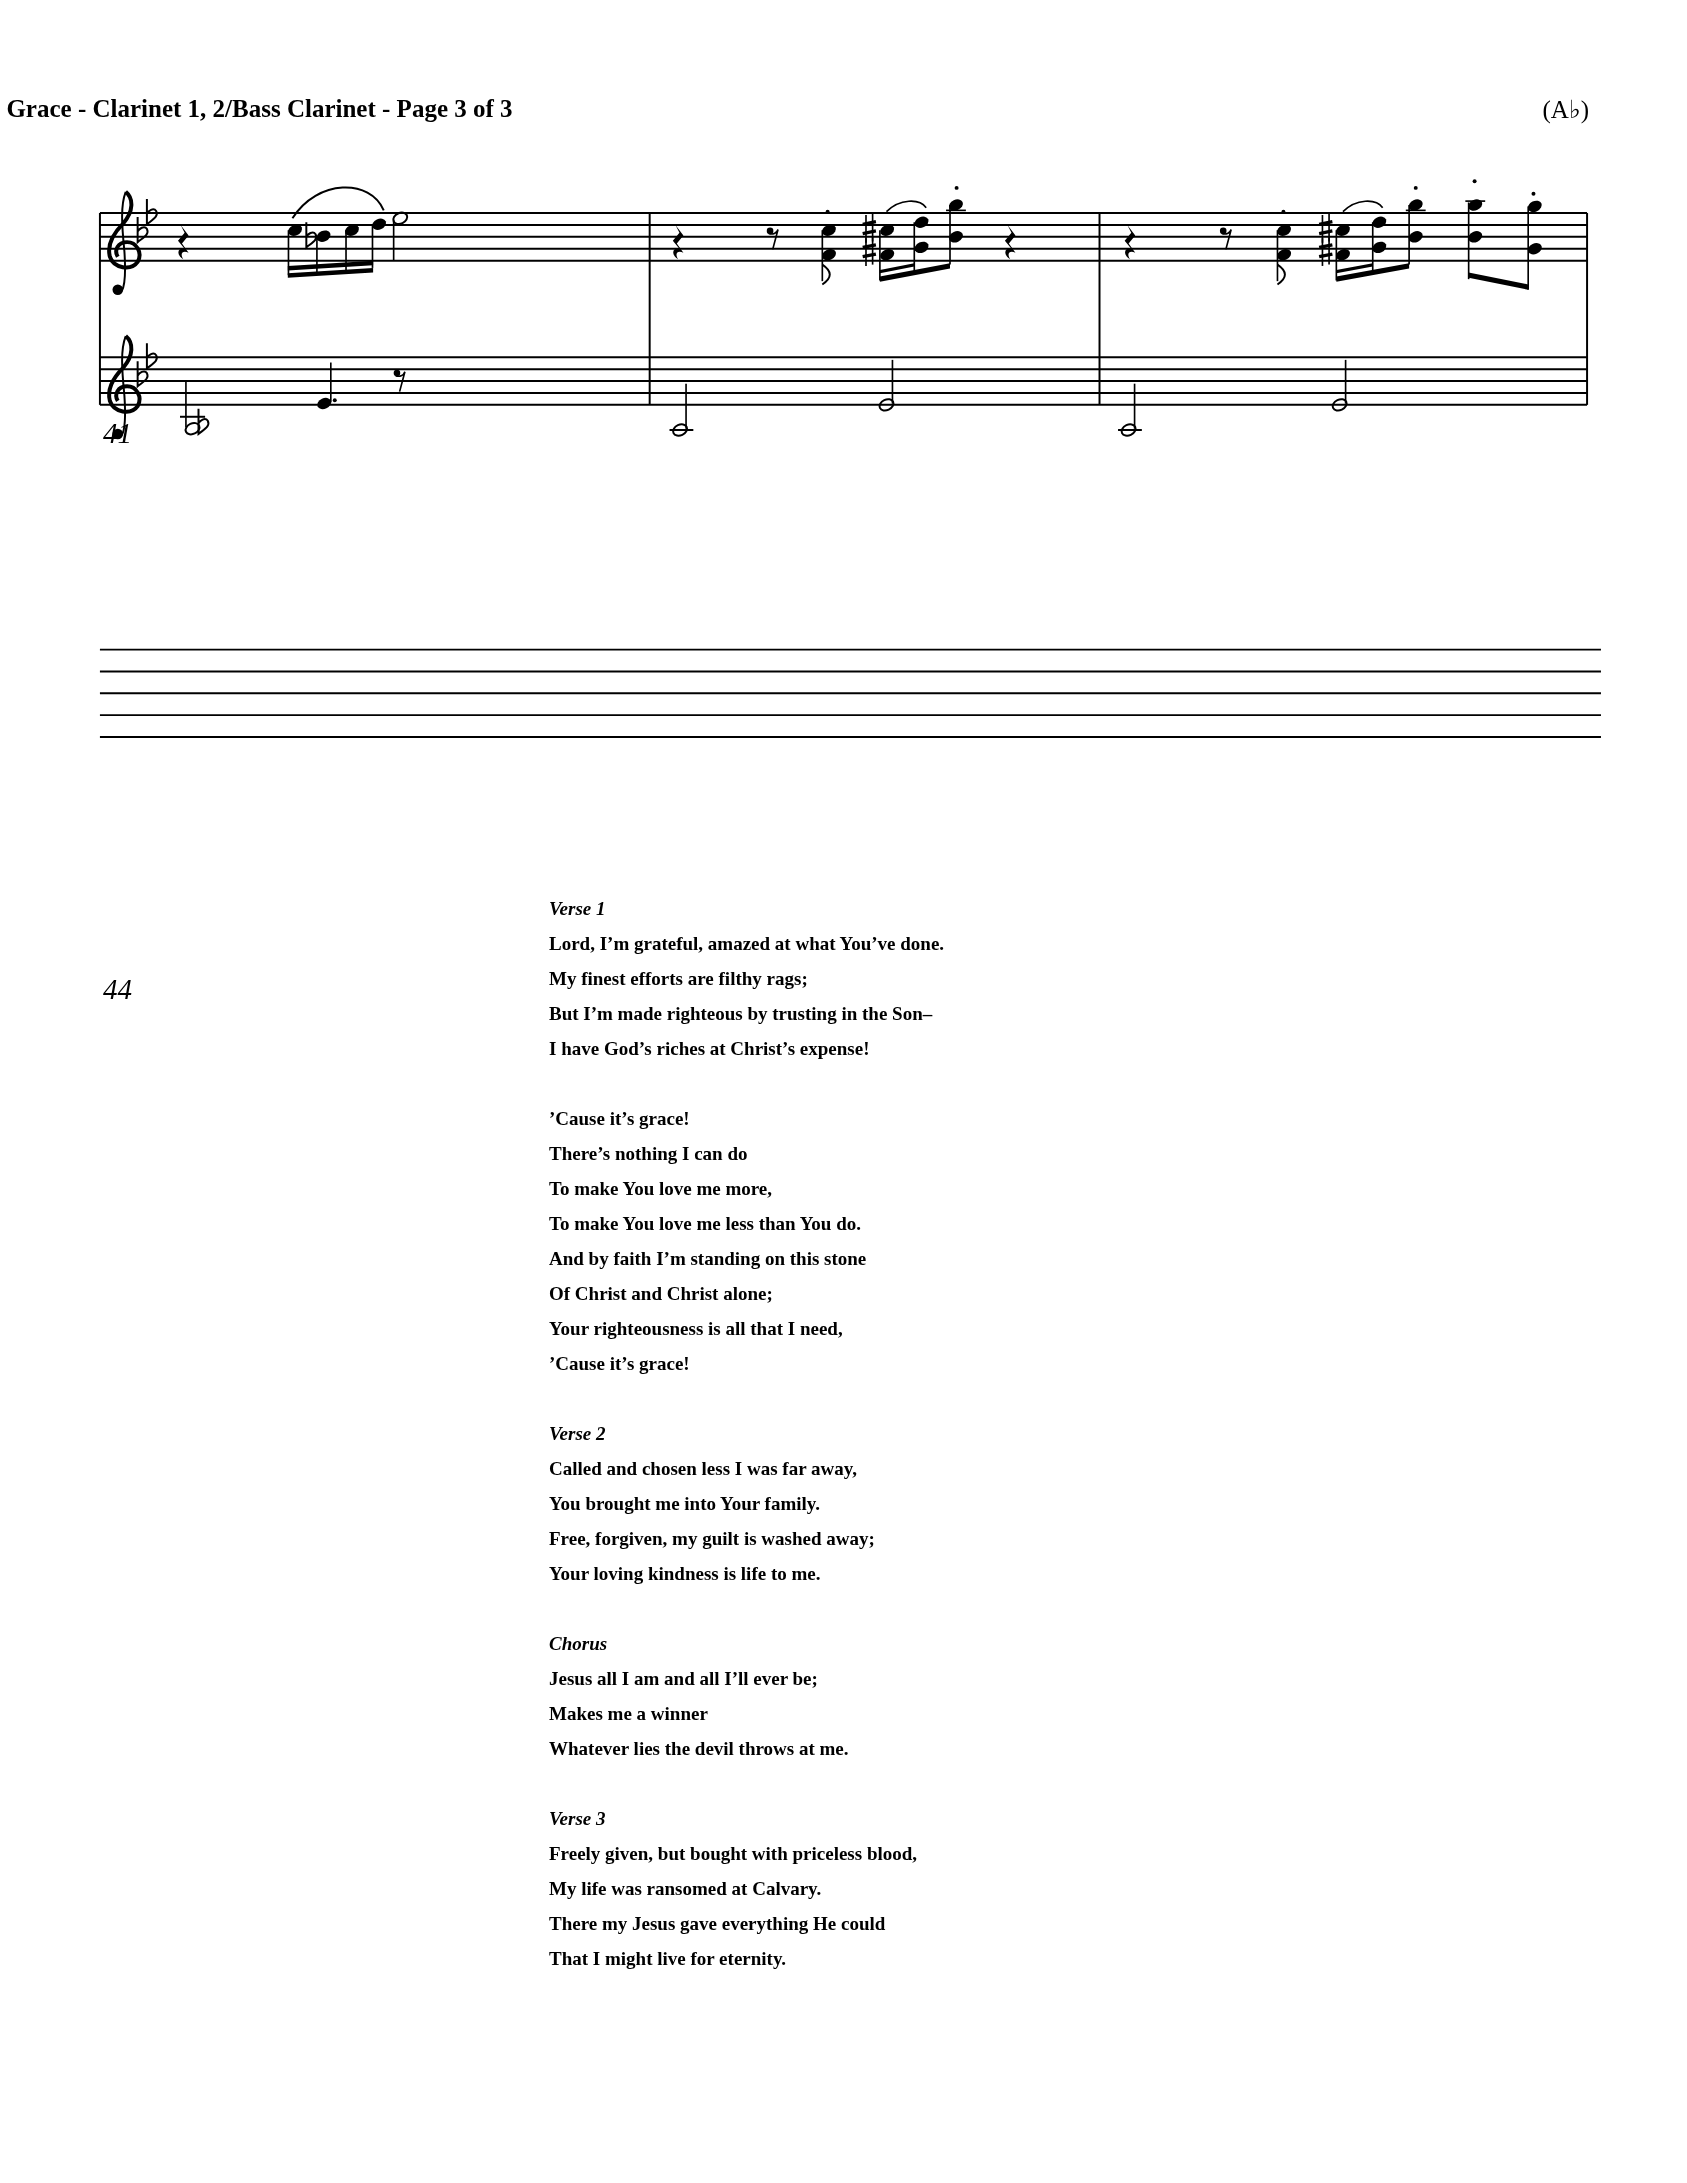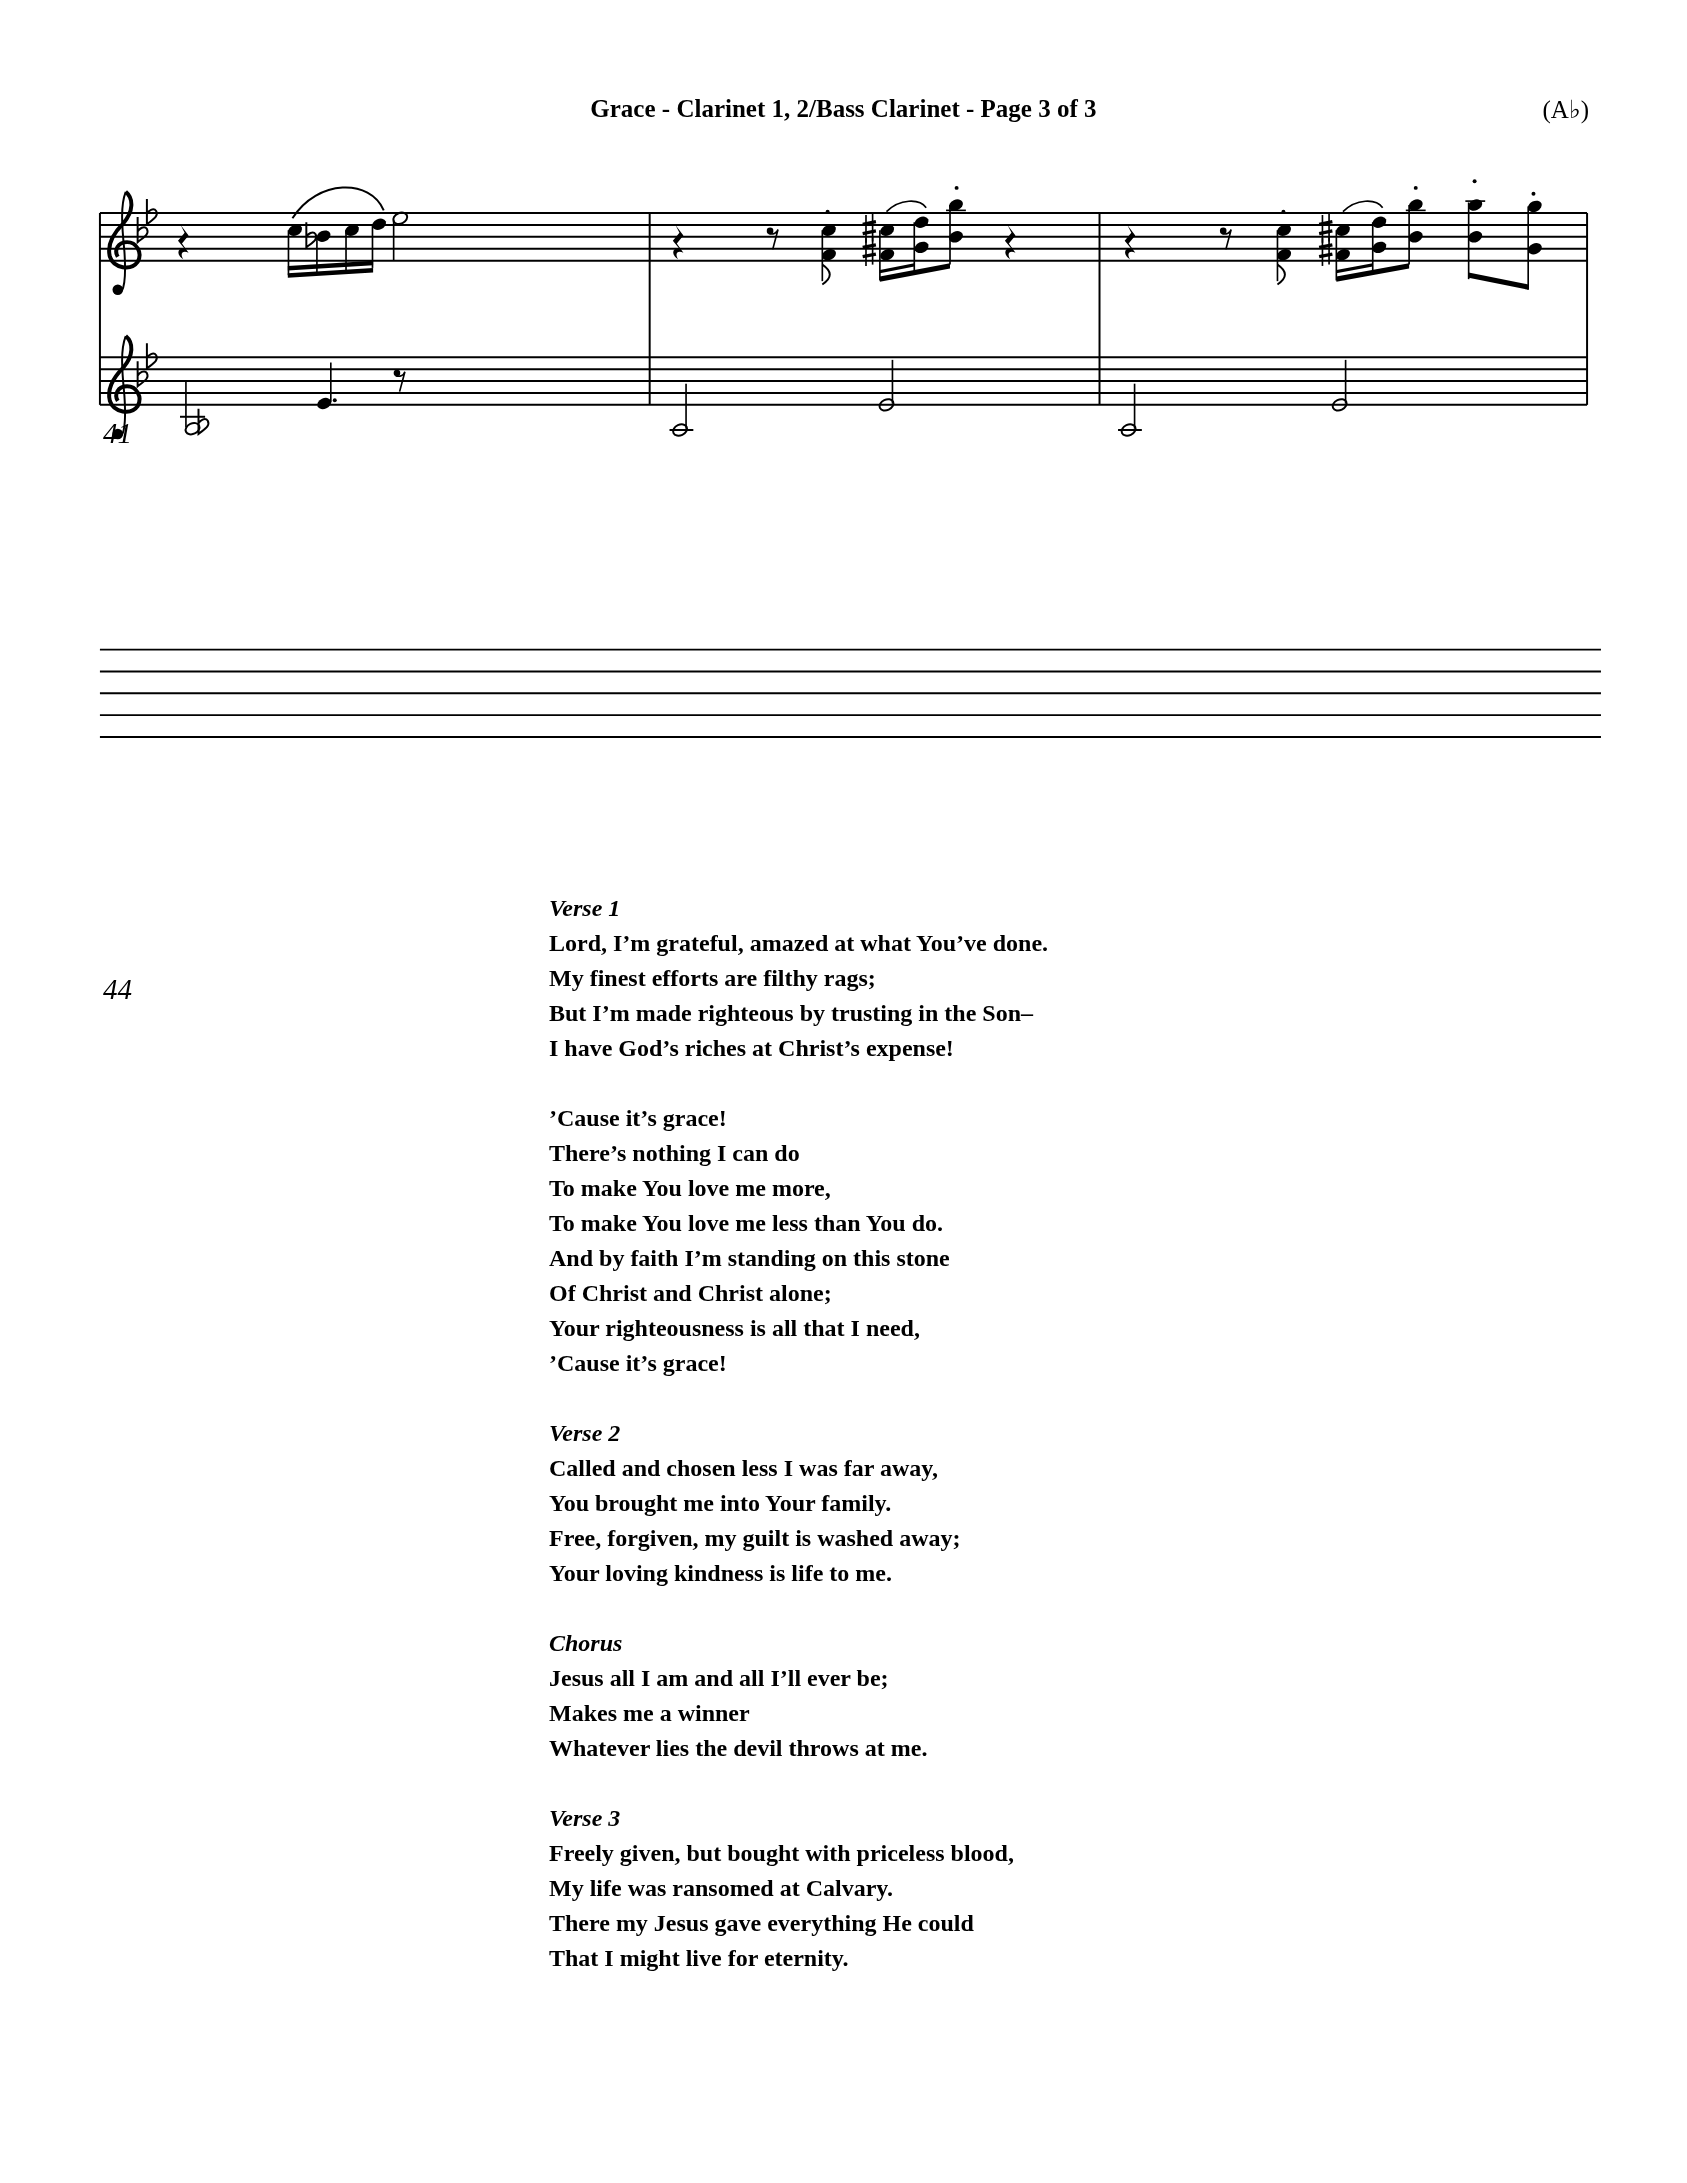--- a/index.html
+++ b/index.html
@@ -1,22 +1,22 @@
 <!DOCTYPE html>
 <html style="font-size:10.6px"><head>
 <meta charset="utf-8">
 <style>
   html, body { margin: 0; padding: 0; background: #ffffff; }
   body { width: 1687px; height: 2183px; position: relative; overflow: hidden; font-family: "Liberation Serif", "DejaVu Serif", serif; color: #000; }
-  .title { position: absolute; left: 0; width: 1687px; top: 95px; text-align: center; font-weight: bold; font-size: 25px; padding-left: 13px; box-sizing: border-box; }
+  .title { position: absolute; left: 0; width: 1687px; top: 95px; font-weight: bold; font-size: 25px; padding-left: 13px; box-sizing: border-box; }
   .title span { position: relative; left: -6.6px; }
   .key-tag { position: absolute; right: 98px; top: 95px; font-size: 25px; }
   svg.score { position: absolute; left: 0; top: 0; }
   .mnum { position: absolute; font-style: italic; font-size: 29px; }
-  .lyrics { position: absolute; left: 549px; top: 891px; font-size: 24px; font-weight: bold; line-height: 35px; }
+  .lyrics { position: absolute; left: 549px; top: 891px; font-size: 19px; font-weight: bold; line-height: 35px; }
   .section { margin-bottom: 35px; }
   .section-label { font-style: italic; font-weight: bold; }
   .line { white-space: nowrap; }
 </style>
 </head>
 <body>
 
 <div class="title"><span>Grace - Clarinet 1, 2/Bass Clarinet - Page 3 of 3</span></div>
 <div class="key-tag">(A♭)</div>
 

